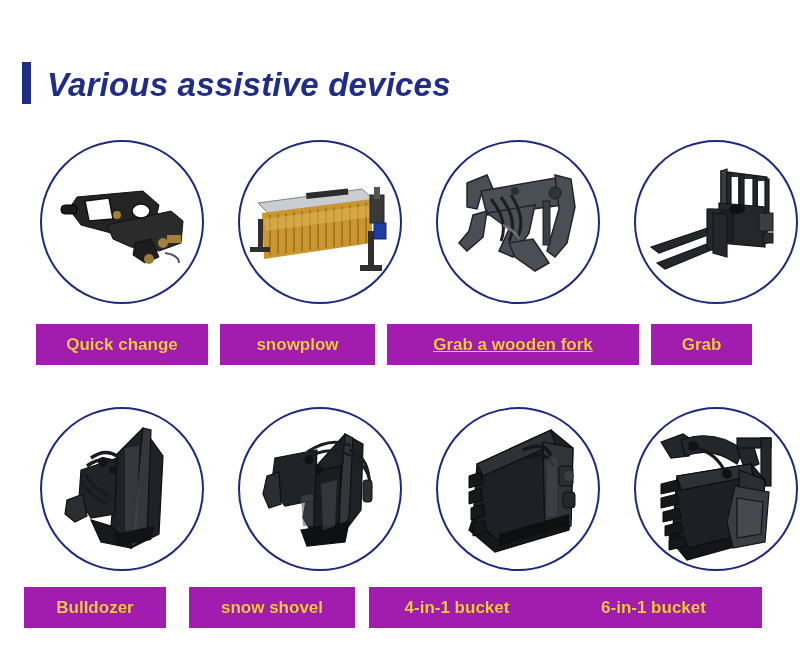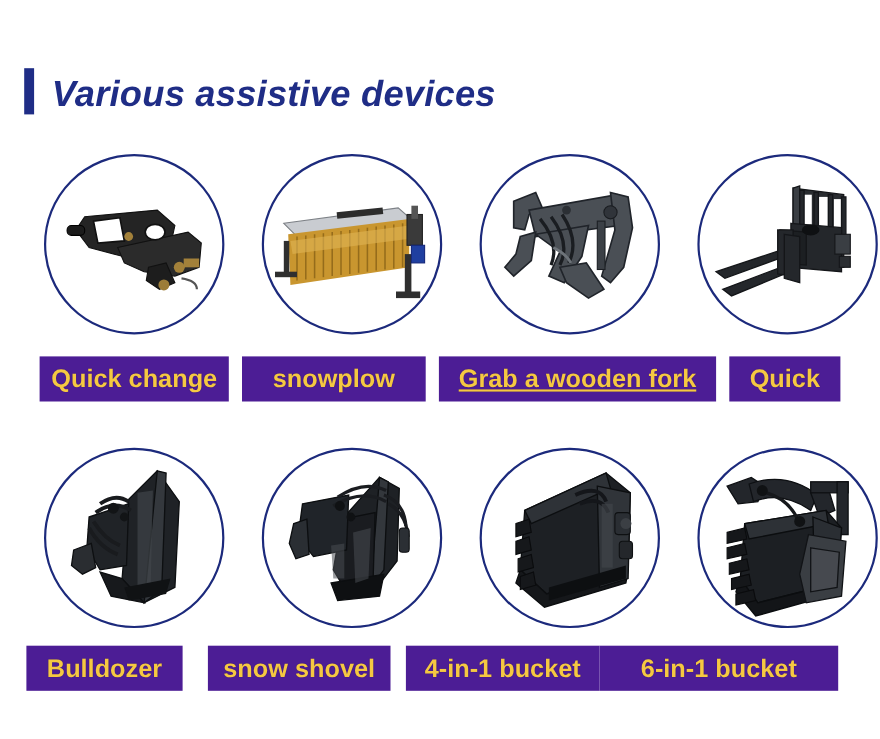--- a/index.html
+++ b/index.html
@@ -39,23 +39,23 @@
     overflow: hidden;
   }
   .circle svg { display: block; }
 
   
   .label-row { position: absolute; left: 0; width: 800px; display: flex; }
   .labels-1 { top: 324px; }
   .labels-2 { top: 587px; }
   .label {
     height: 41px;
-    background: #4c1d95;
+    background: #a21caf;
     color: #f5c842;
-    font-size: 23px; font-weight: bold;
+    font-size: 17px; font-weight: bold;
     display: flex; align-items: center; justify-content: center;
     white-space: nowrap;
     padding: 0 14px;
     text-shadow: 0 0 1px rgba(0,0,0,.35);
   }
 </style>
 </head>
 <body>
 
 <div id="page">
@@ -184,23 +184,23 @@
           <rect x="122" y="86" width="10" height="10" fill="#2a2d31" stroke="#141619"></rect>
           <ellipse cx="96" cy="62" rx="8" ry="5" fill="#0e1012"></ellipse>
         </svg>
       </div>
     </div>
 
   </div>
 
   <div class="label-row labels-1">
     <div class="label" style="margin-left:36px;width:172px;">Quick change</div>
-    <div class="label" style="margin-left:12px;width:167px;">snowplow</div>
+    <div class="label" style="margin-left:12px;width:155px;">snowplow</div>
     <div class="label" style="margin-left:12px;width:252px;text-decoration:underline;">Grab a wooden fork</div>
-    <div class="label" style="margin-left:12px;width:101px;">Quick</div>
+    <div class="label" style="margin-left:12px;width:101px;">Grab</div>
   </div>
 
   <div class="row row-2">
 
     <div class="cell" style="margin-left:40px;">
       <div class="circle">
         <svg width="150" height="150" viewBox="0 0 150 150">
           <g fill="#1f2226" stroke="#0d0f11" stroke-width="1.2">
             <polygon points="96,14 116,42 112,120 84,134 64,112 70,40"></polygon>
             <polygon points="96,14 104,16 100,122 84,134" fill="#34383d"></polygon>

